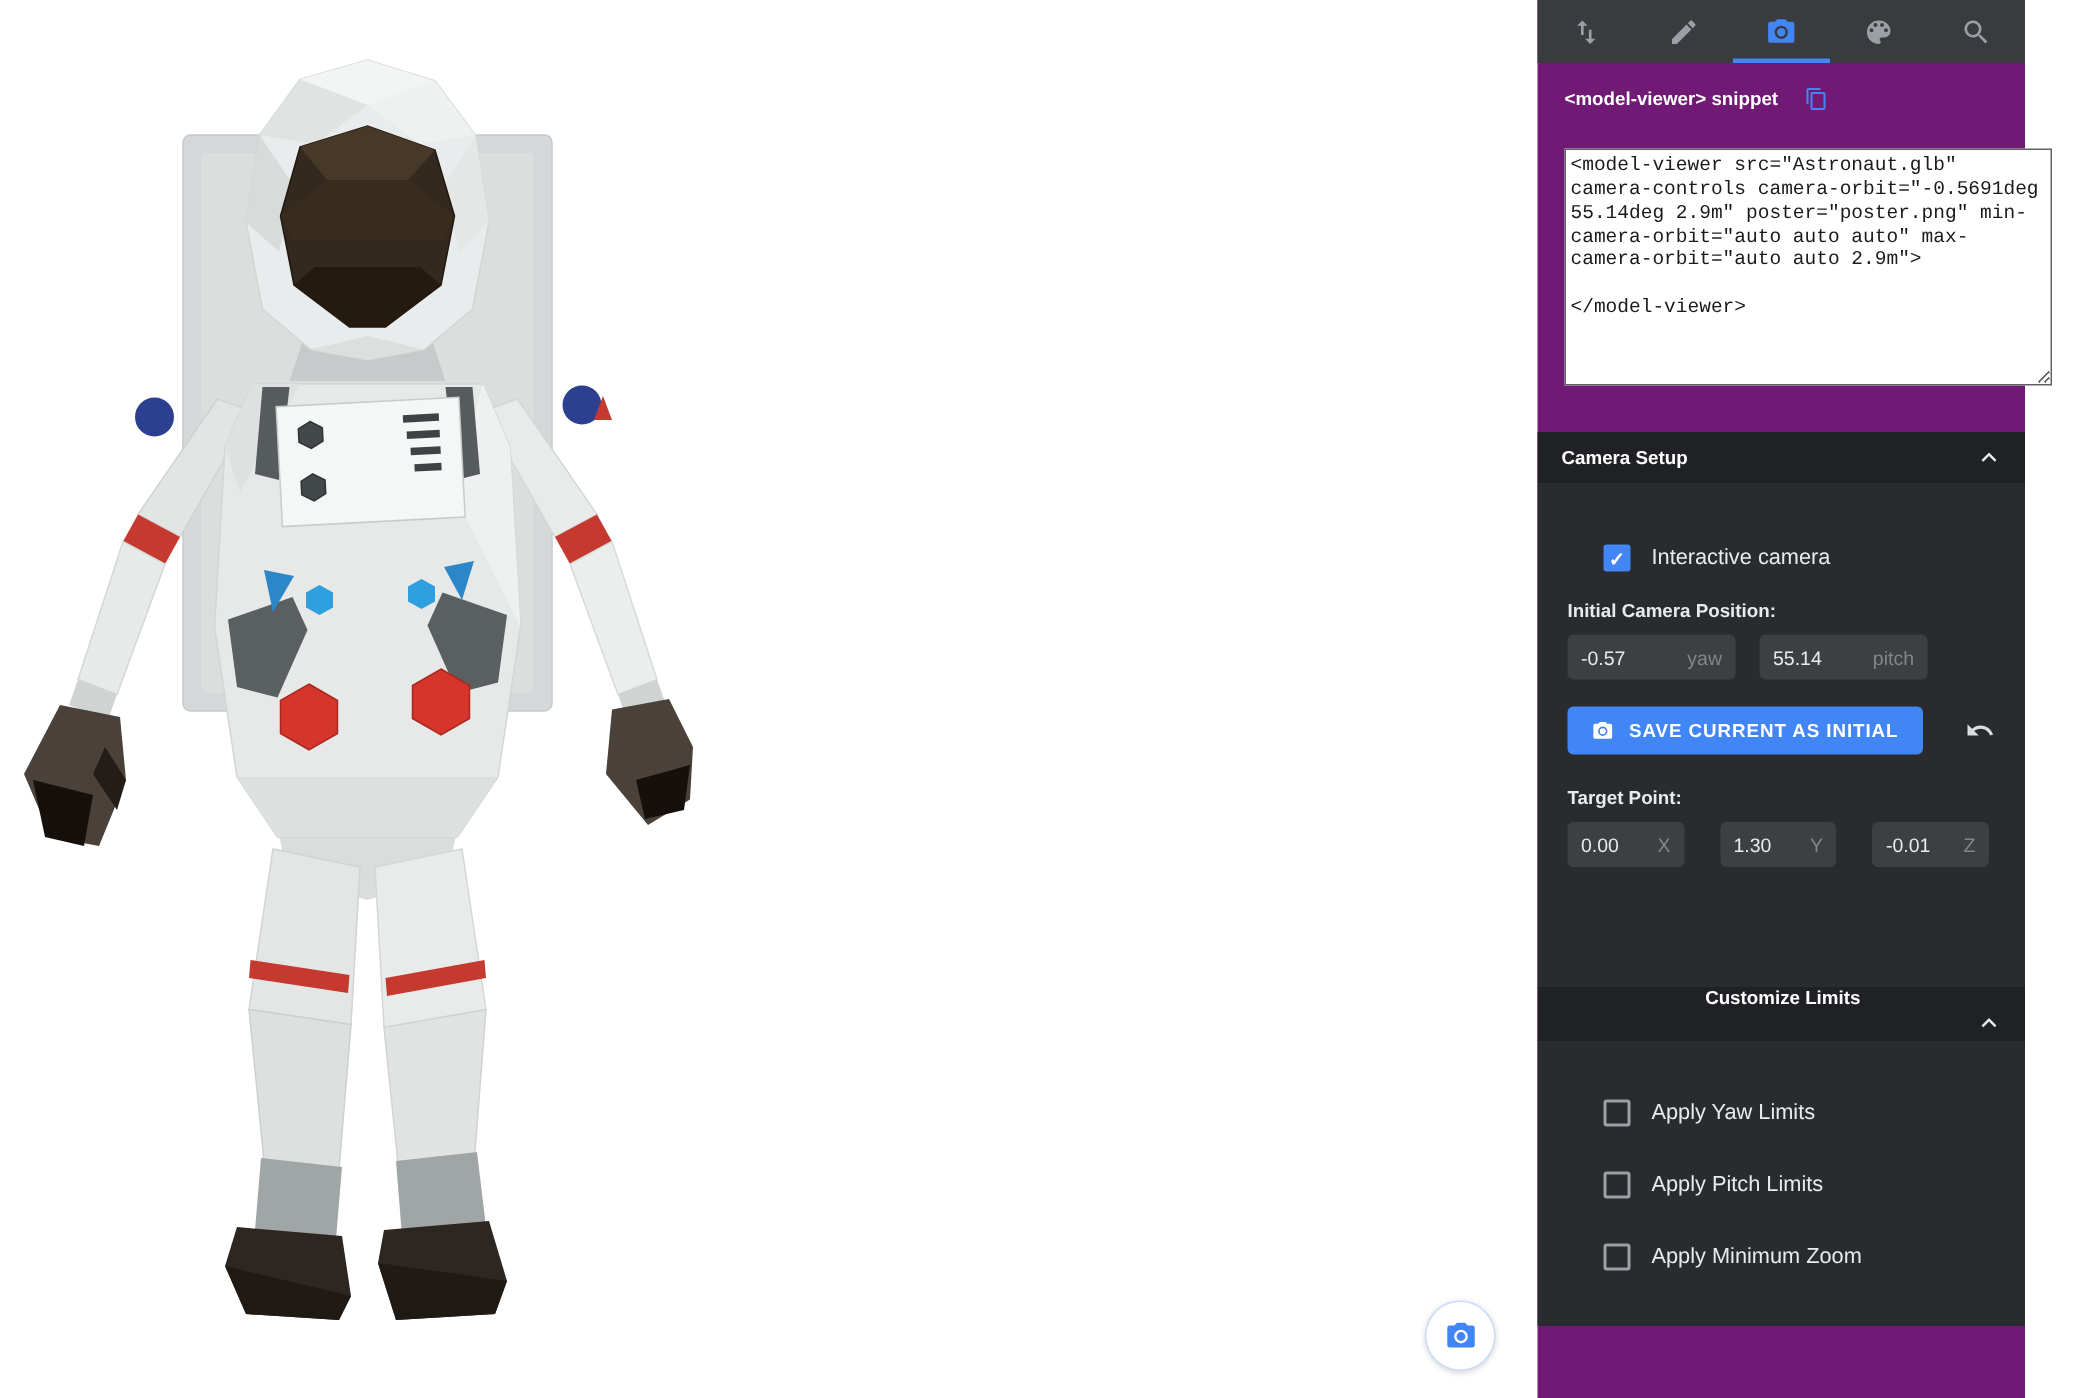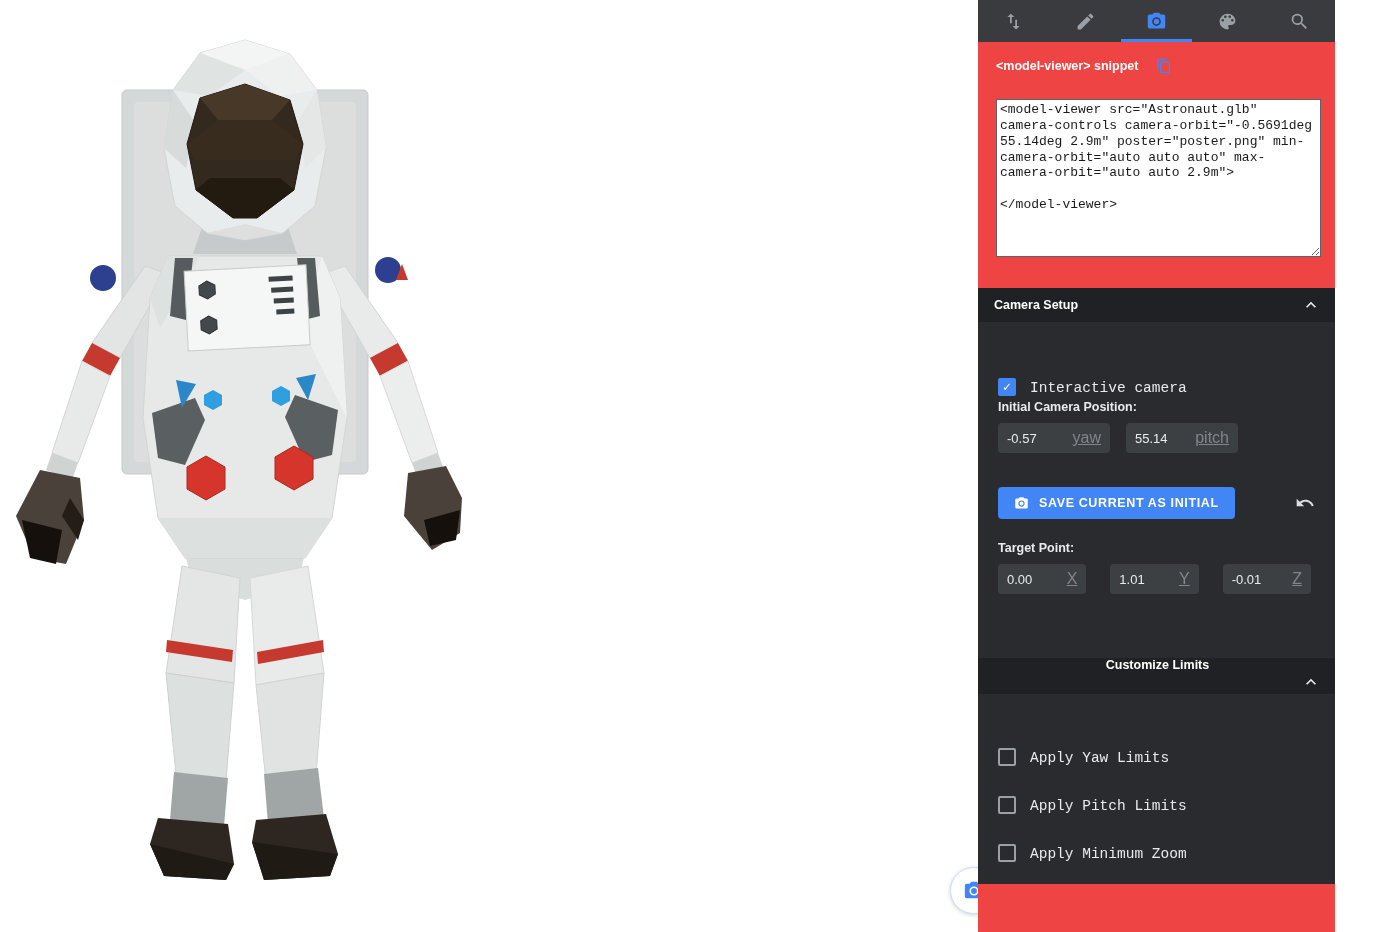--- a/index.html
+++ b/index.html
@@ -9,21 +9,21 @@
   
   .viewer { position:absolute; left:0; top:0; width:1025px; height:932px; background:#ffffff; }
   .model-svg { position:absolute; left:0; top:28px; width:480px; height:860px; }
 
   .fab { position:absolute; left:950px; top:867px; width:47px; height:47px; border-radius:50%;
          background:#fff; border:1px solid #c9ddfb; display:flex; align-items:center; justify-content:center;
          box-shadow:0 1px 4px rgba(0,0,0,.18); cursor:pointer; }
   .fab svg { width:22px; height:22px; fill:#4285f4; }
 
   
-  .panel { position:absolute; left:978px; top:0; width:357px; height:932px; background:#ef4444; }
+  .panel { position:absolute; left:1025px; top:0; width:325px; height:932px; background:#701a75; }
 
   .tabbar { height:42px; background:#3a3b3e; display:flex; }
   .tab { flex:1; display:flex; align-items:center; justify-content:center; cursor:pointer; }
   .tab svg { width:21px; height:21px; fill:#9aa0a6; }
   .tab.active { box-shadow: inset 0 -3px 0 #4285f4; }
   .tab.active svg { fill:#4285f4; }
 
   .snippet { padding:14px 14px 0 18px; height:246px; }
   .snippet-titlerow { display:flex; align-items:center; height:20px; }
   .snippet-title { color:#fff; font-size:12.5px; font-weight:bold; }
@@ -36,38 +36,38 @@
   .sec-header { display:flex; align-items:center; padding:0 14px 0 16px; background:#202124; }
   .sec-header.h1 { height:34px; } .sec-header.h2 { height:36px;flex-direction:column; }
   .sec-title { color:#fff; font-size:12.5px; font-weight:bold;text-align:center; }
   .chev-btn { margin-left:auto; background:none; border:none; cursor:pointer; display:flex; }
   .chev-btn svg { width:20px; height:20px; fill:#e8eaed; }
 
   .sec-content { background:#2a2b2e; }
   .sec-content.cam { height:336px; padding-top:26px; }
   .sec-content.lim { height:190px; padding-top:24px; }
 
-  .chk-row { display:flex; align-items:flex-end; height:48px; padding-left:20px;font-family:Liberation Mono, monospace; }
+  .chk-row { display:flex; align-items:center; height:48px; padding-left:44px; }
   .checkbox { width:18px; height:18px; border:2px solid #9aa0a6; border-radius:2px;
               display:flex; align-items:center; justify-content:center; cursor:pointer; flex:none; }
   .checkbox.checked { background:#4285f4; border-color:#4285f4; }
   .checkbox.checked::after { content:"✓"; color:#fff; font-size:13px; font-weight:bold; line-height:1; }
   .chk-label { margin-left:14px; color:#e8eaed; font-size:14.5px; cursor:pointer; }
 
   .mini-label { margin:4px 0 0 20px; color:#e8eaed; font-size:12.5px; font-weight:bold; height:15px; }
 
   .field-row { display:flex; margin:8px 0 0 20px; }
   .field { height:30px; background:#3c4043; border-radius:4px; display:flex; align-items:center;
            padding:0 9px; cursor:text;justify-content:space-between; }
   .field.w112 { width:112px; margin-right:16px; }
   .field.w100 { width:100px; margin-right:24px; }
   .field .val { color:#e8eaed; font-size:13px; }
-  .field .sfx { margin-left:auto; color:#80868b; font-size:16px;text-decoration:underline; }
-
-  .btn-row { display:flex; align-items:center; margin-top:34px; padding:0 20px; }
+  .field .sfx { margin-left:auto; color:#80868b; font-size:13px; }
+
+  .btn-row { display:flex; align-items:center; margin-top:18px; padding:0 20px; }
   .save-btn { height:32px; background:#4285f4; color:#fff; border:none; border-radius:4px;
               font-family:"Liberation Sans", sans-serif; font-size:12.5px; font-weight:bold;
               letter-spacing:.05em; display:flex; align-items:center; padding:0 16px; cursor:pointer; }
   .save-btn svg { width:15px; height:15px; fill:#fff; margin-right:10px; }
   .undo-btn { margin-left:auto; background:none; border:none; cursor:pointer; display:flex; }
   .undo-btn svg { width:20px; height:20px; fill:#dadce0; }
 </style>
 </head>
 <body>
 
@@ -261,21 +261,21 @@
       </button>
     </div>
 
     <div class="mini-label" style="margin-top:22px;">Target Point:</div>
     <div class="field-row">
       <div class="field w100">
         <span class="val">0.00</span>
         <span class="sfx">X</span>
       </div>
       <div class="field w100">
-        <span class="val">1.01</span>
+        <span class="val">1.30</span>
         <span class="sfx">Y</span>
       </div>
       <div class="field w100">
         <span class="val">-0.01</span>
         <span class="sfx">Z</span>
       </div>
     </div>
   </div>
 
   <div class="sec-header h2">

